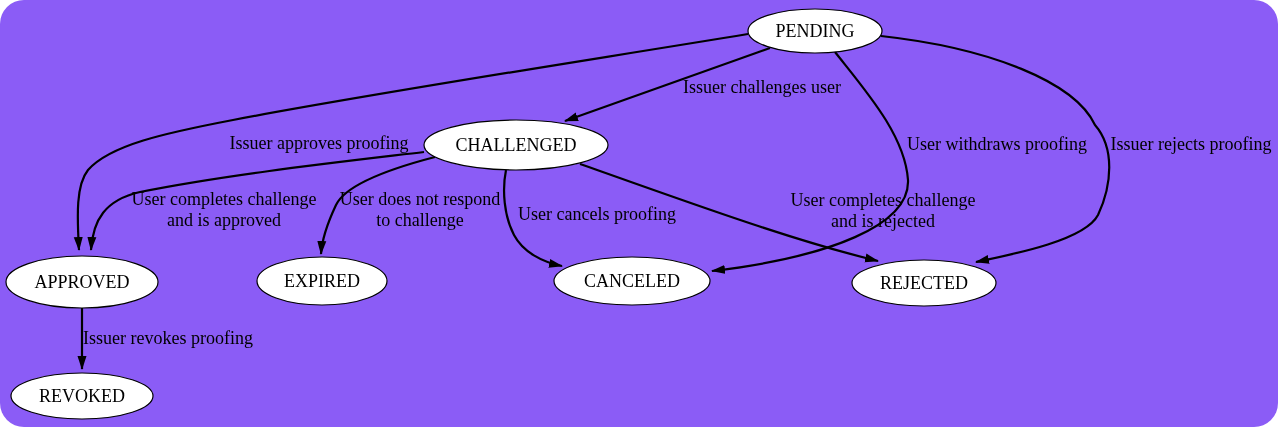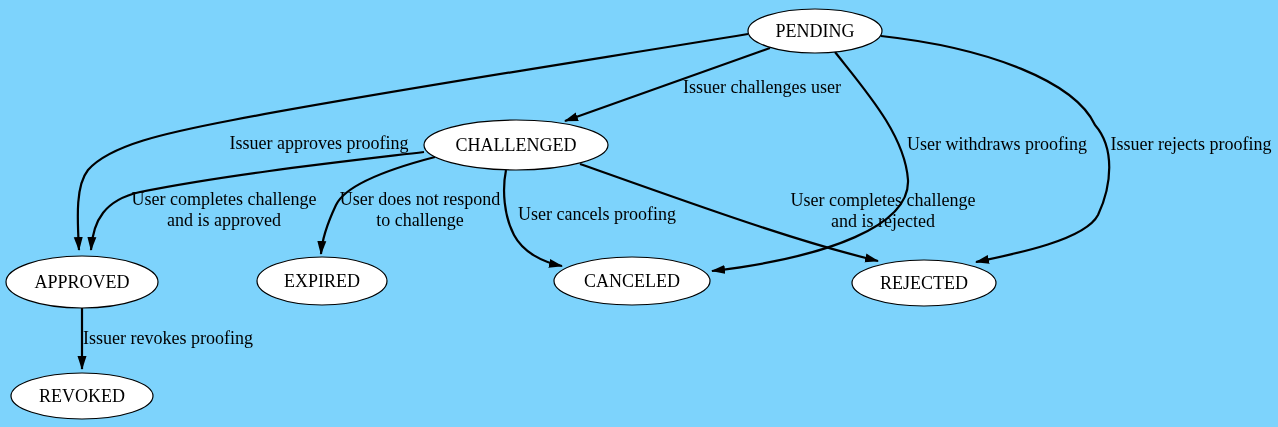--- a/index.html
+++ b/index.html
@@ -3,22 +3,23 @@
 <meta charset="utf-8">
 <style>
   html, body {
     margin: 0;
     padding: 0;
     background: #ffffff;
   }
   .canvas-wrap {
     width: 1278px;
     height: 427px;
-    background: #7dd3fc;
+    background: #8b5cf6;
     overflow: hidden;
+    border-radius: 24px;
   }
   svg {
     display: block;
     font-family: "Liberation Serif", "DejaVu Serif", serif;
   }
   .node-ellipse {
     fill: #ffffff;
   }
   .edge-path {
     fill: none;

